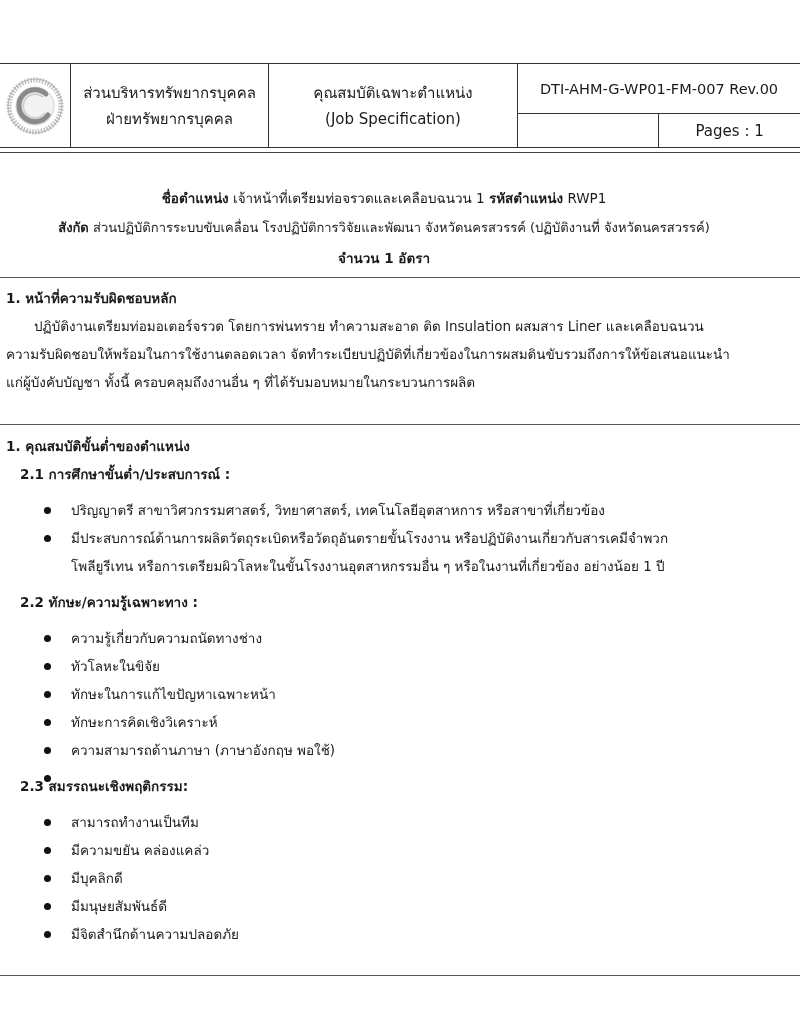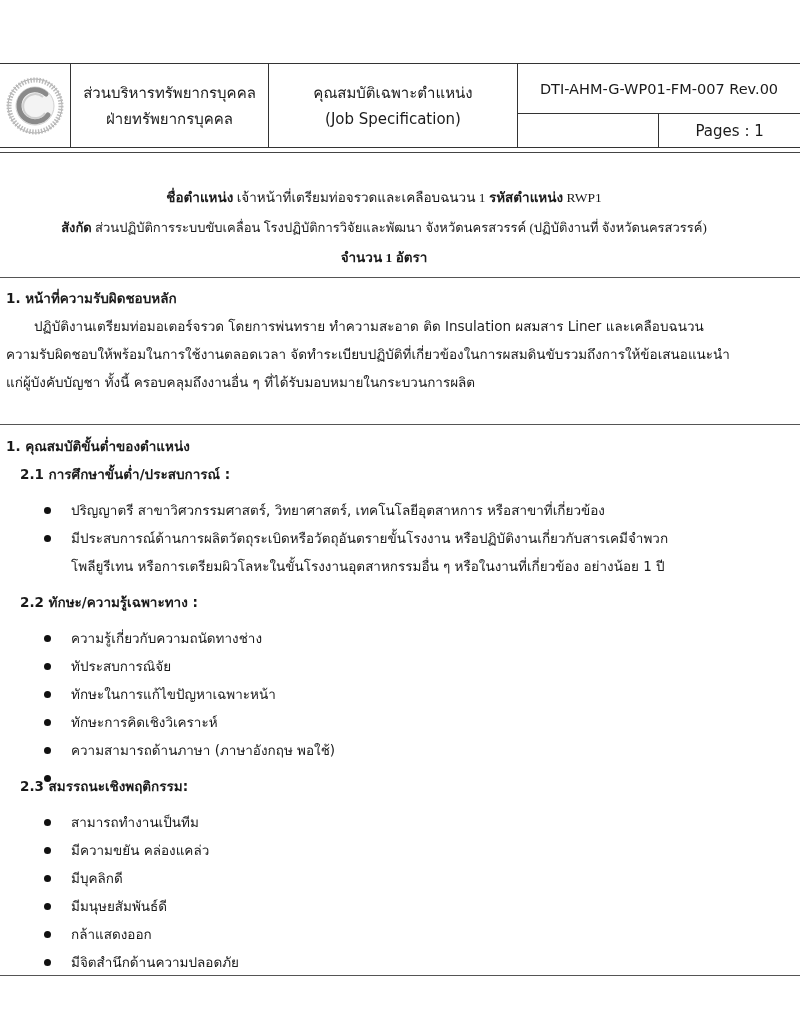--- a/index.html
+++ b/index.html
@@ -23,21 +23,21 @@
   .header-table td.pages { border-right: none; font-size: 15px; }
   .header-rule {
     position: absolute; left: 0; top: 152px; width: 800px; height: 0;
     border-top: 1.5px solid #444;
   }
   .logo {
     width: 58px; height: 58px; margin: 0 auto; position: relative;
   }
   .center-block {
     position: absolute; left: 0; top: 183px; width: 768px; text-align: center;
-    font-size: 13.5px; line-height: 30px; font-family: Liberation Serif, serif;
+    font-size: 13.5px; line-height: 30px;
   }
   .center-block b { font-weight: bold; }
   .rule {
     position: absolute; left: 0; width: 800px; height: 0; border-top: 1.5px solid #555;
   }
   .section {
     position: absolute; left: 6px; width: 790px; font-size: 13.5px;
   }
   .sec-title { font-weight: bold; line-height: 28px; }
   .para { line-height: 28px; text-align: justify; }
@@ -114,31 +114,30 @@
   <div class="sub-title">2.1 การศึกษาขั้นต่ำ/ประสบการณ์ :</div>
   <ul class="bullets">
     <li><span class="dot"></span><span>ปริญญาตรี สาขาวิศวกรรมศาสตร์, วิทยาศาสตร์, เทคโนโลยีอุตสาหการ หรือสาขาที่เกี่ยวข้อง</span></li>
     <li><span class="dot"></span><span>มีประสบการณ์ด้านการผลิตวัตถุระเบิดหรือวัตถุอันตรายขั้นโรงงาน หรือปฏิบัติงานเกี่ยวกับสารเคมีจำพวก</span></li>
     <li><span>โพลียูรีเทน หรือการเตรียมผิวโลหะในขั้นโรงงานอุตสาหกรรมอื่น ๆ หรือในงานที่เกี่ยวข้อง อย่างน้อย 1 ปี</span></li>
   </ul>
 
   <div class="sub-title">2.2 ทักษะ/ความรู้เฉพาะทาง :</div>
   <ul class="bullets">
     <li><span class="dot"></span><span>ความรู้เกี่ยวกับความถนัดทางช่าง</span></li>
-    <li><span class="dot"></span><span>ทัประสบการณิจัย</span></li>
+    <li><span class="dot"></span><span>ทัวโลหะในขิจัย</span></li>
     <li><span class="dot"></span><span>ทักษะในการแก้ไขปัญหาเฉพาะหน้า</span></li>
     <li><span class="dot"></span><span>ทักษะการคิดเชิงวิเคราะห์</span></li>
     <li><span class="dot"></span><span>ความสามารถด้านภาษา (ภาษาอังกฤษ พอใช้)</span></li>
     <li><span class="dot"></span></li>
   </ul>
 
   <div class="sub-title">2.3 สมรรถนะเชิงพฤติกรรม:</div>
   <ul class="bullets">
     <li><span class="dot"></span><span>สามารถทำงานเป็นทีม</span></li>
     <li><span class="dot"></span><span>มีความขยัน คล่องแคล่ว</span></li>
     <li><span class="dot"></span><span>มีบุคลิกดี</span></li>
     <li><span class="dot"></span><span>มีมนุษยสัมพันธ์ดี</span></li>
-    <li><span class="dot"></span><span>กล้าแสดงออก</span></li>
     <li><span class="dot"></span><span>มีจิตสำนึกด้านความปลอดภัย</span></li>
   </ul>
 </div>
 
 <div class="rule" style="top:975px"></div>
 
 </body></html>

